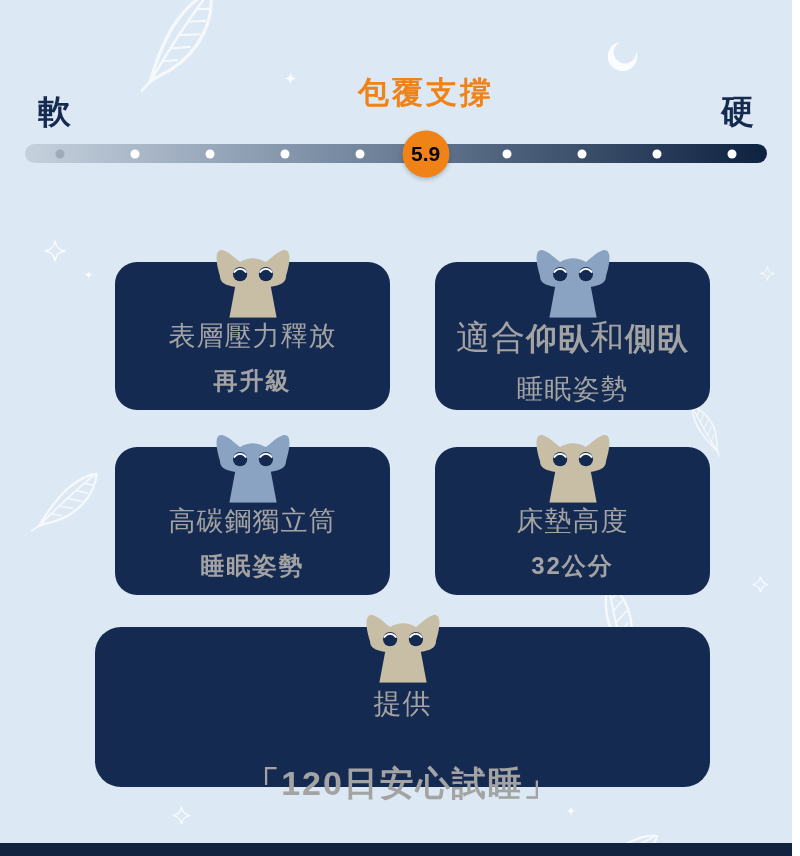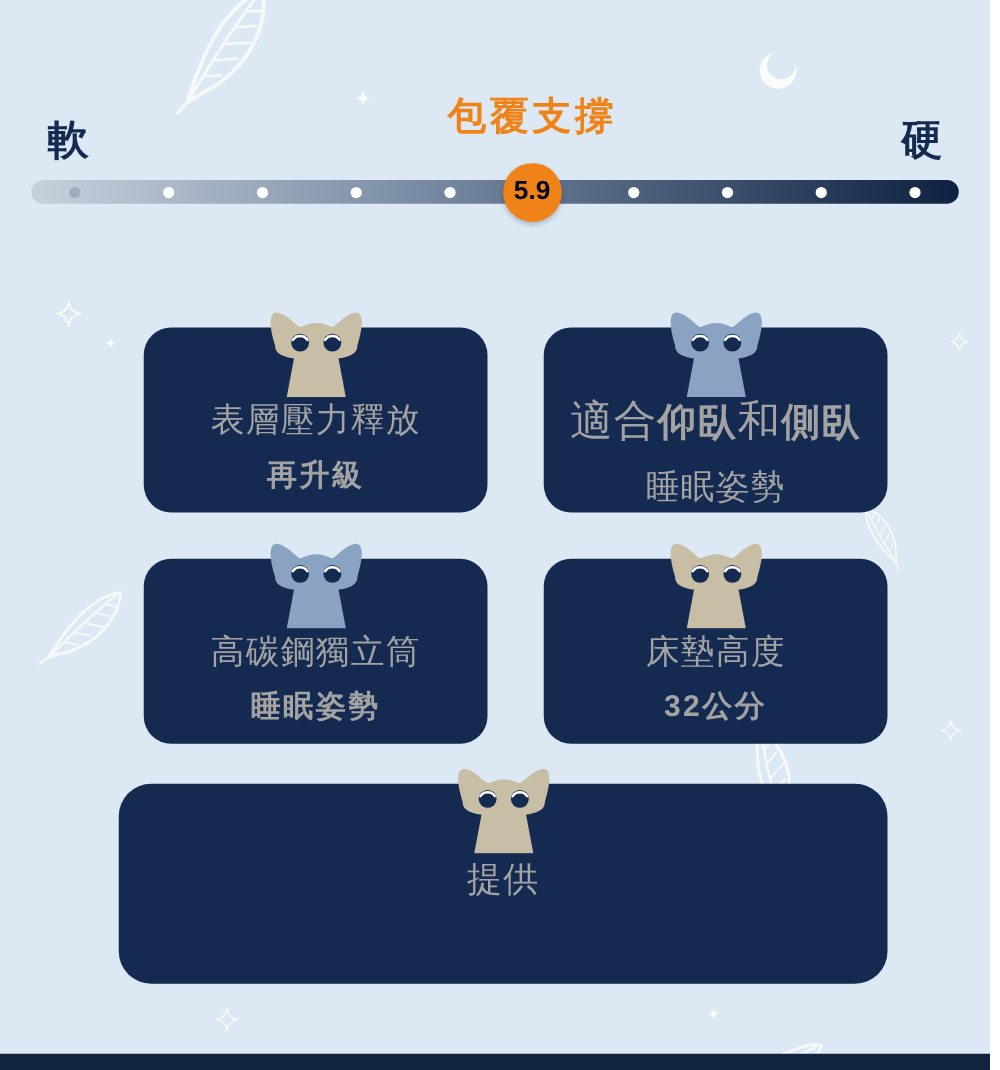--- a/index.html
+++ b/index.html
@@ -194,16 +194,17 @@
       </svg>
     <p class="line-reg">床墊高度</p>
     <p class="line-bold">32公分</p>
   </article>
 
   <article class="card card-5">
     <svg class="owl owl-beige" viewBox="0 0 120 100">
         <use href="#owl"></use>
       </svg>
     <p class="line-reg">提供</p>
+    <p class="line-bold">「120日安心試睡」</p>
   </article>
 
   <footer class="footer-bar"></footer>
 </div>
 
 </body></html>

